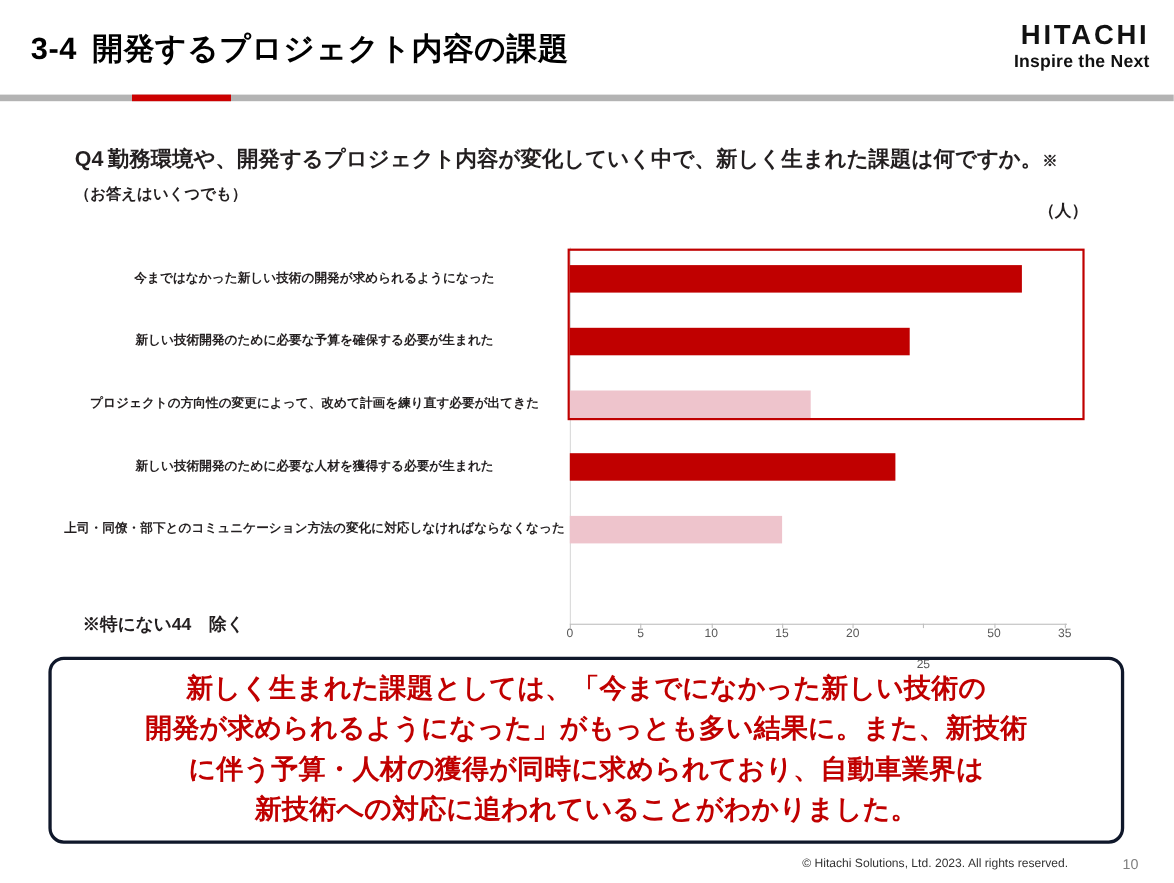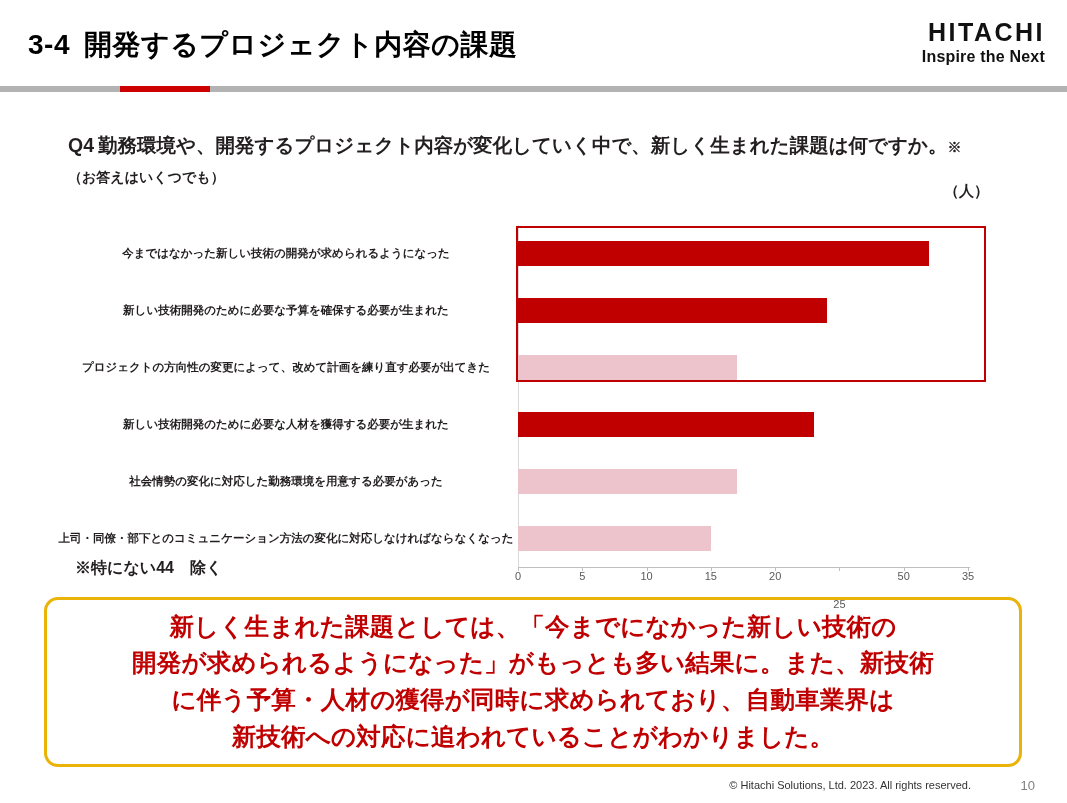--- a/index.html
+++ b/index.html
@@ -202,21 +202,21 @@
     color: #231f20;
   }
 
   
   .conclusion {
     position: absolute;
     left: 44px;
     top: 597px;
     width: 978px;
     height: 170px;
-    border: 3px solid #eab308;
+    border: 3px solid #0f172a;
     border-radius: 14px;
     box-sizing: border-box;
     display: flex;
     align-items: center;
     justify-content: center;
   }
   .conclusion-text {
     font-size: 24.5px;
     font-weight: bold;
     color: #c00000;
@@ -280,26 +280,20 @@
       <div class="row">
         <div class="row-label">プロジェクトの方向性の変更によって、改めて計画を練り直す必要が出てきた</div>
         <div class="row-bar-area">
           <div class="bar light" title="プロジェクトの方向性の変更によって、改めて計画を練り直す必要が出てきた: 17" style="width: 218.571px;"></div>
         </div>
       </div>
       <div class="row">
         <div class="row-label">新しい技術開発のために必要な人材を獲得する必要が生まれた</div>
         <div class="row-bar-area">
           <div class="bar dark" title="新しい技術開発のために必要な人材を獲得する必要が生まれた: 23" style="width: 295.714px;"></div>
-        </div>
-      </div>
-      <div class="row">
-        <div class="row-label">社会情勢の変化に対応した勤務環境を用意する必要があった</div>
-        <div class="row-bar-area">
-          <div class="bar light" title="社会情勢の変化に対応した勤務環境を用意する必要があった: 17" style="width: 218.571px;"></div>
         </div>
       </div>
       <div class="row">
         <div class="row-label">上司・同僚・部下とのコミュニケーション方法の変化に対応しなければならなくなった</div>
         <div class="row-bar-area">
           <div class="bar light" title="上司・同僚・部下とのコミュニケーション方法の変化に対応しなければならなくなった: 15" style="width: 192.857px;"></div>
         </div>
       </div>
     </div>
   <div class="axis"></div>

